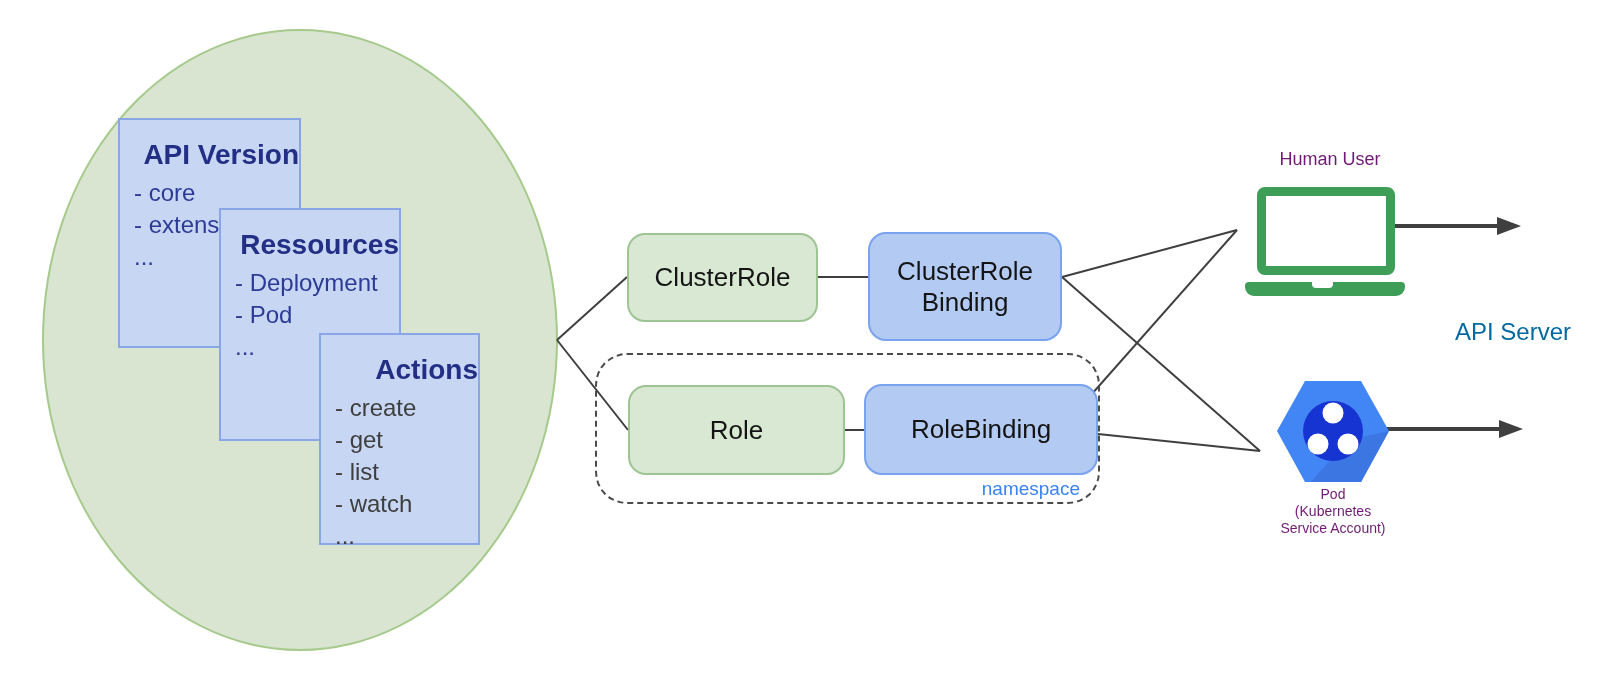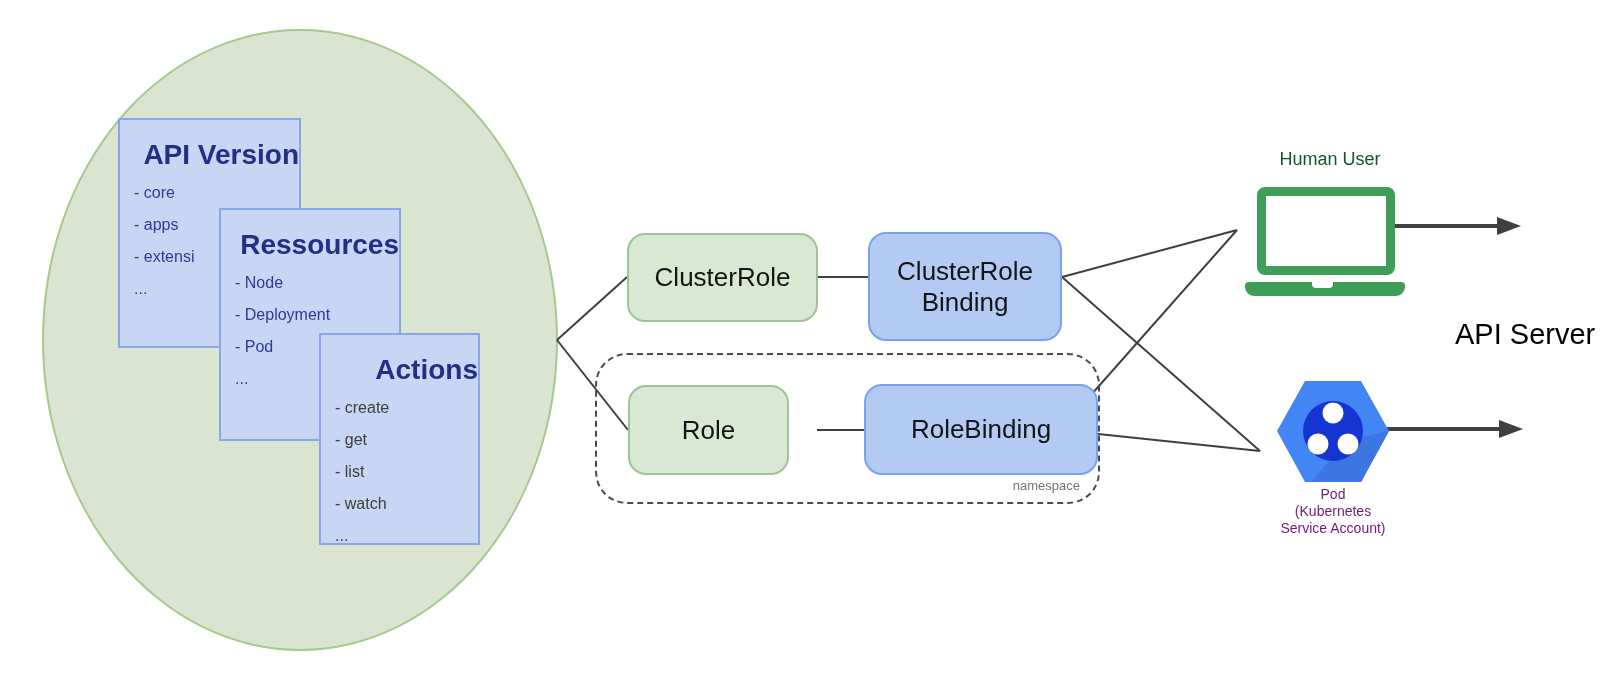--- a/index.html
+++ b/index.html
@@ -15,47 +15,47 @@
   }
   
   .card{
     position:absolute;background:#c7d6f3;border:2px solid #8aa6e6;
     box-sizing:border-box;color:#2d3b96;
   }
   .card-title{
     text-align:right;font-weight:bold;font-size:28px;color:#232e85;
     margin-top:18px;line-height:34px;
   }
-  .card-items{margin:5px 0 0 14px;font-size:16px;line-height:32px;}
+  .card-items{margin:5px 0 0 14px;font-size:24px;line-height:32px;}
   #card-api-version{left:118px;top:118px;width:183px;height:230px;z-index:2;}
   #card-ressources{left:219px;top:208px;width:182px;height:233px;z-index:3;}
   #card-actions{left:319px;top:333px;width:161px;height:212px;z-index:4;}
   #card-actions .card-items{color:#3e3e3e;}
 
   
   .node-box{
     position:absolute;box-sizing:border-box;border-radius:18px;
     display:flex;align-items:center;justify-content:center;text-align:center;
     font-size:26px;color:#141414;line-height:31px;z-index:6;
   }
   .green-box{background:#d9e8d2;border:2px solid #9fc493;}
   .blue-box{background:#b3caf2;border:2px solid #79a2ef;}
   #box-cluster-role{left:627px;top:233px;width:191px;height:89px;text-align:center;}
   #box-cluster-role-binding{left:868px;top:232px;width:194px;height:109px;}
-  #box-role{left:628px;top:385px;width:161px;height:90px;}
+  #box-role{left:628px;top:385px;width:217px;height:90px;}
   #box-role-binding{left:864px;top:384px;width:234px;height:91px;}
 
   
   .namespace-rect{
     position:absolute;left:595px;top:353px;width:505px;height:151px;
     border:2px dashed #4a4a4a;border-radius:32px;box-sizing:border-box;z-index:5;
   }
   .namespace-label{
     position:absolute;left:940px;top:478px;width:140px;text-align:right;
-    font-size:13px;color:#737373;z-index:6;
+    font-size:19px;color:#3b82f6;z-index:6;
   }
 
   
   svg.overlay{position:absolute;left:0;top:0;z-index:5;pointer-events:none;}
 
   
   .laptop-screen{
     position:absolute;left:1257px;top:187px;width:138px;height:88px;
     border:9px solid #3e9e58;border-radius:8px;background:#ffffff;
     box-sizing:border-box;z-index:6;
@@ -65,25 +65,25 @@
     background:#3e9e58;border-radius:4px 4px 9px 9px;z-index:6;
   }
   .laptop-notch{
     position:absolute;left:1312px;top:282px;width:21px;height:6px;
     background:#ffffff;border-radius:0 0 4px 4px;z-index:7;
   }
 
   
   .human-user-label{
     position:absolute;left:1230px;top:149px;width:200px;text-align:center;
-    font-size:18px;color:#14532d;z-index:6;
+    font-size:18px;color:#701a75;z-index:6;
   }
   .api-server-label{
     position:absolute;left:1455px;top:318px;width:158px;
-    font-size:29px;color:#000000;z-index:6;
+    font-size:24px;color:#0369a1;z-index:6;
   }
   .pod-caption{
     position:absolute;left:1233px;top:486px;width:200px;text-align:center;
     font-size:14px;line-height:17px;color:#701a75;z-index:6;
   }
 </style>
 </head>
 <body>
 
 <div id="canvas">
@@ -115,30 +115,28 @@
       <circle cx="1333" cy="413" r="10.5" fill="#ffffff"></circle>
       <circle cx="1318" cy="444" r="10.5" fill="#ffffff"></circle>
       <circle cx="1348" cy="444" r="10.5" fill="#ffffff"></circle>
     </g>
   </svg>
 
   <div class="card" id="card-api-version">
     <div class="card-title">API Version</div>
     <div class="card-items">
       <div>- core</div>
-      <div>- apps</div>
       <div>- extensi</div>
       <div>...</div>
     </div>
   </div>
 
   <div class="card" id="card-ressources">
     <div class="card-title">Ressources</div>
     <div class="card-items">
-      <div>- Node</div>
       <div>- Deployment</div>
       <div>- Pod</div>
       <div>...</div>
     </div>
   </div>
 
   <div class="card" id="card-actions">
     <div class="card-title">Actions</div>
     <div class="card-items">
       <div>- create</div>

